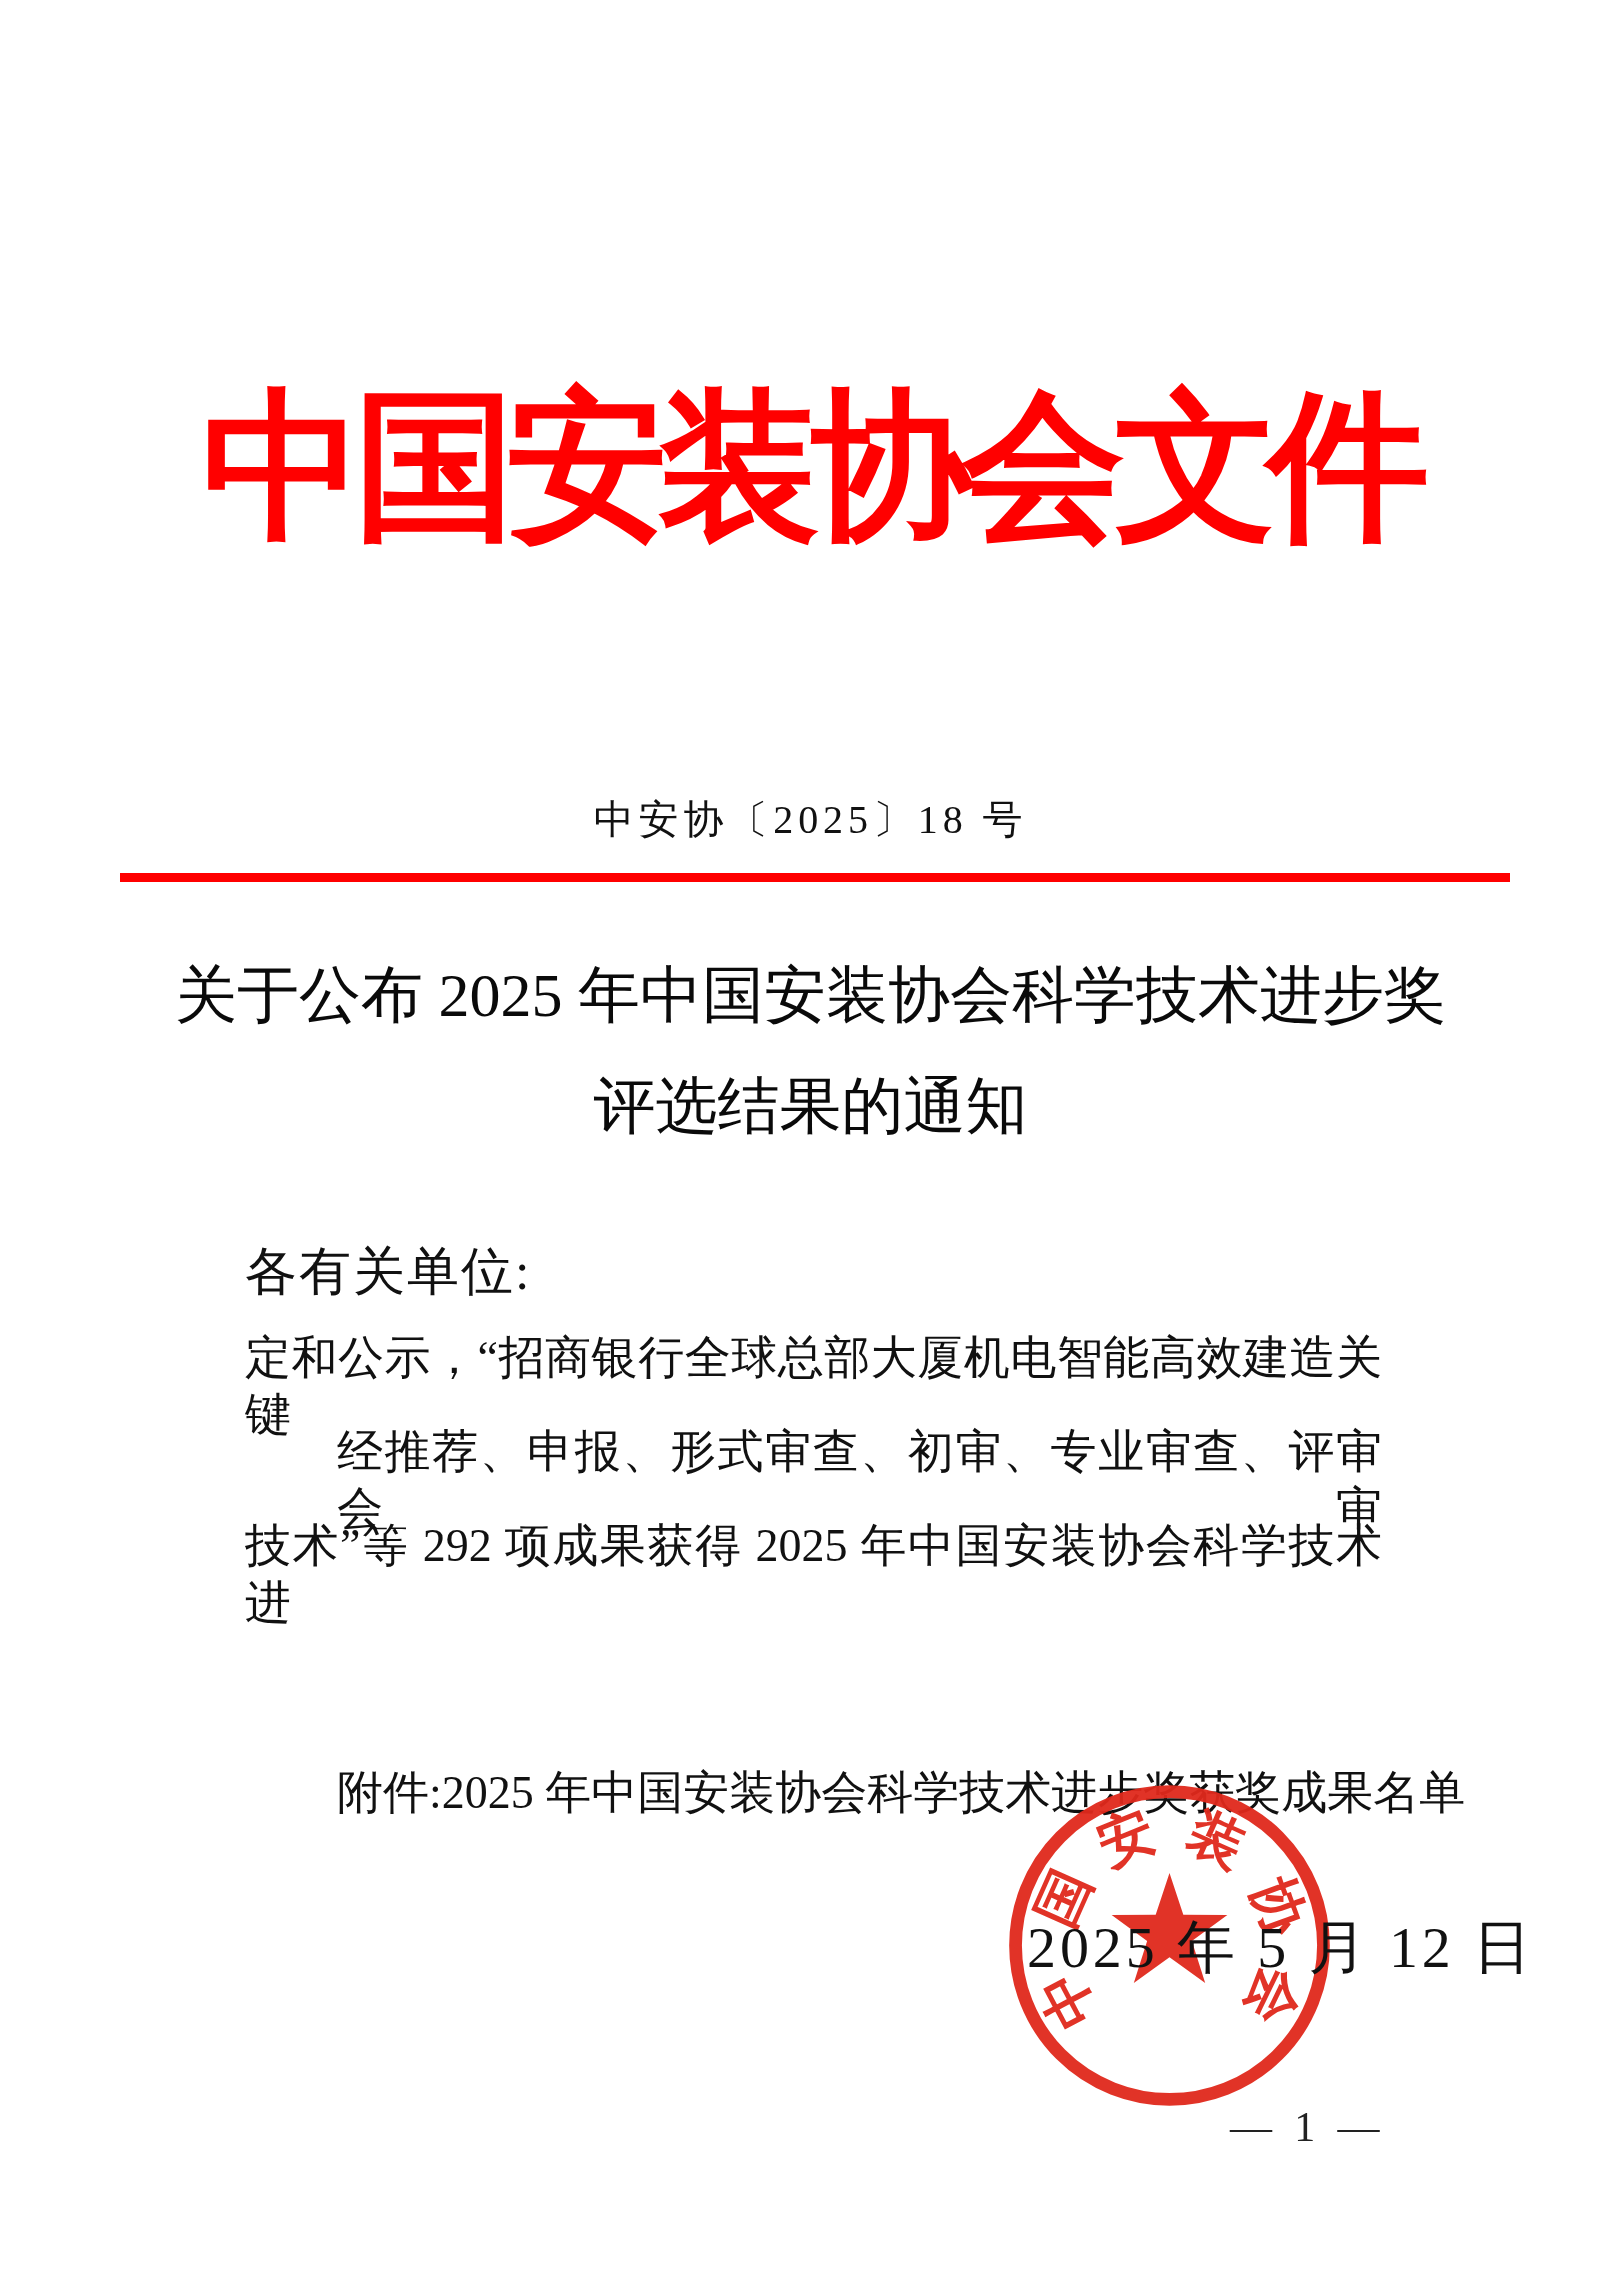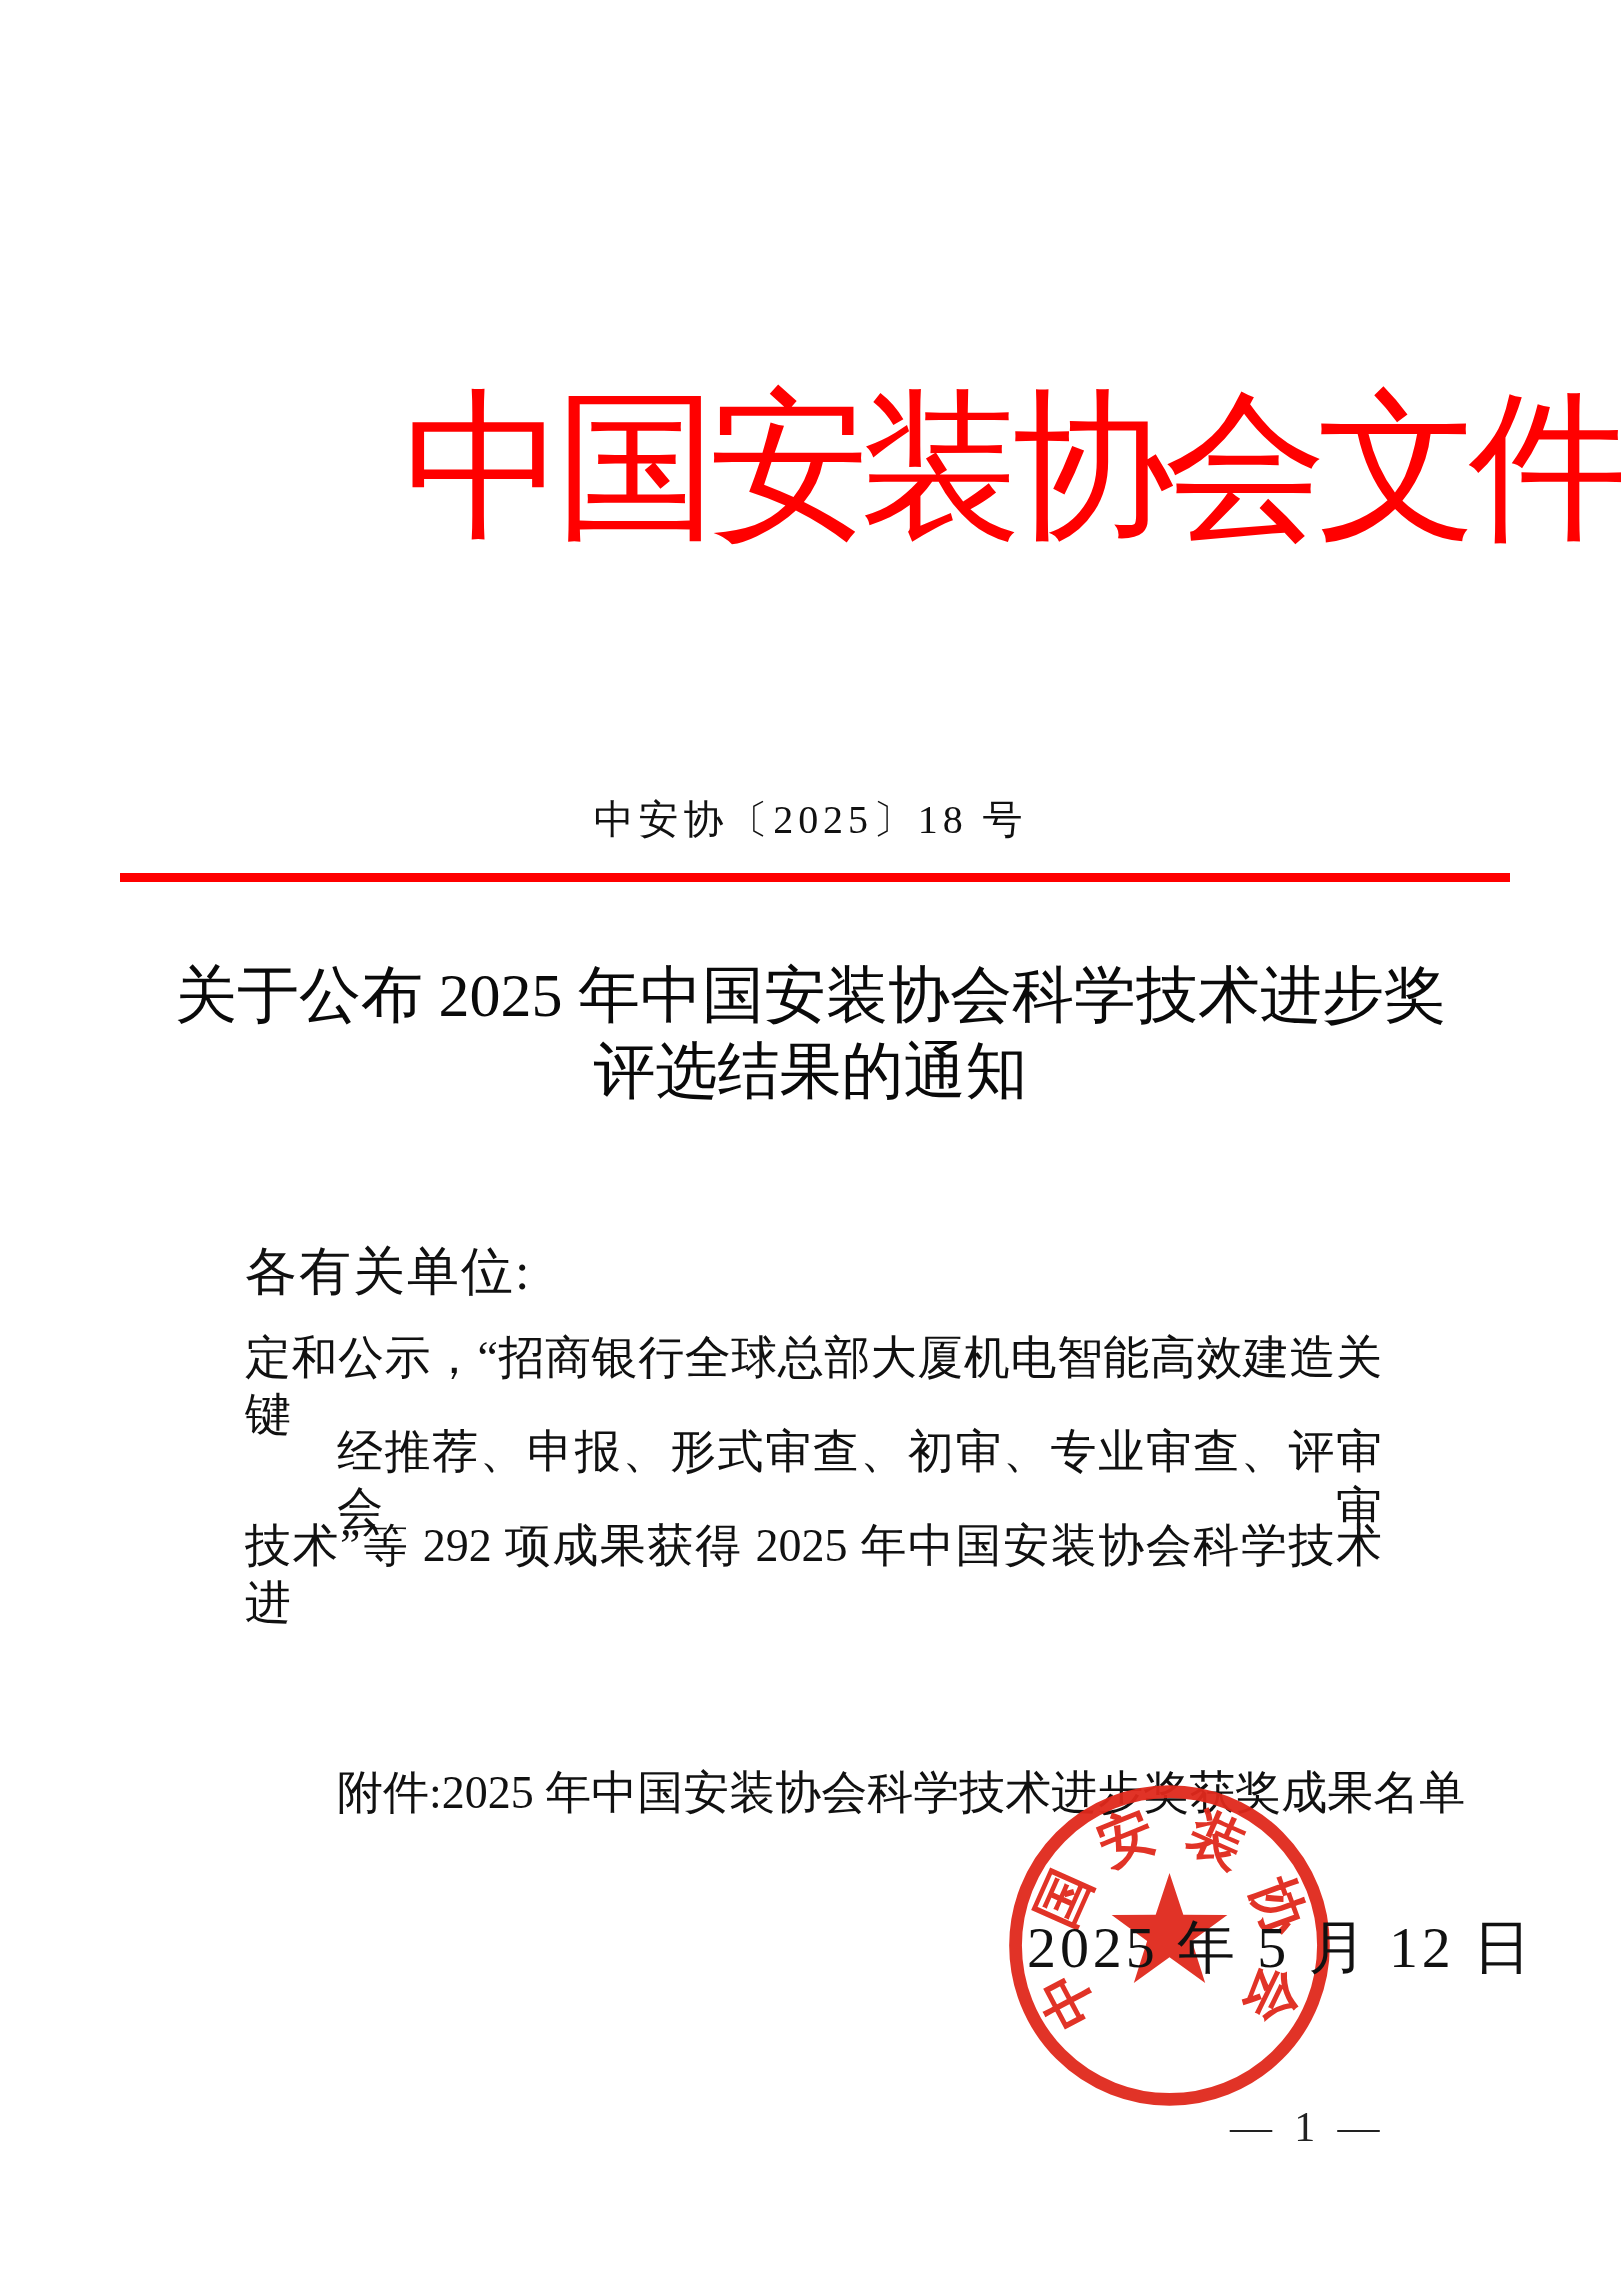--- a/index.html
+++ b/index.html
@@ -10,24 +10,24 @@
     background: #ffffff;
     font-family: "Liberation Serif", "DejaVu Serif", serif;
     color: #000000;
     overflow: hidden;
   }
   .header-title {
     position: absolute;
     top: 370px;
     left: 0;
     width: 1621px;
-    text-align: right;
+    text-align: center;
     font-size: 162px;
     line-height: 196px;
-    font-weight: 400;
+    font-weight: 700;
     color: #ff0000;
     letter-spacing: -9.8px;
     white-space: nowrap;
   }
   .doc-number {
     position: absolute;
     top: 792px;
     left: 0;
     width: 1621px;
     text-align: center;
@@ -47,21 +47,21 @@
     position: absolute;
     top: 957px;
     left: 0;
     width: 1621px;
     text-align: center;
     font-weight: 400;
     font-size: 62px;
     line-height: 76px;
     color: #0a0a0a;
   }
-  .notice-title .line2 { }
+  .notice-title .line2 { margin-top: 35px; }
   .salutation {
     position: absolute;
     top: 1237px;
     left: 245px;
     font-size: 52px;
     color: #111111;
     letter-spacing: 2px;
   }
   .body-block {
     position: absolute;

